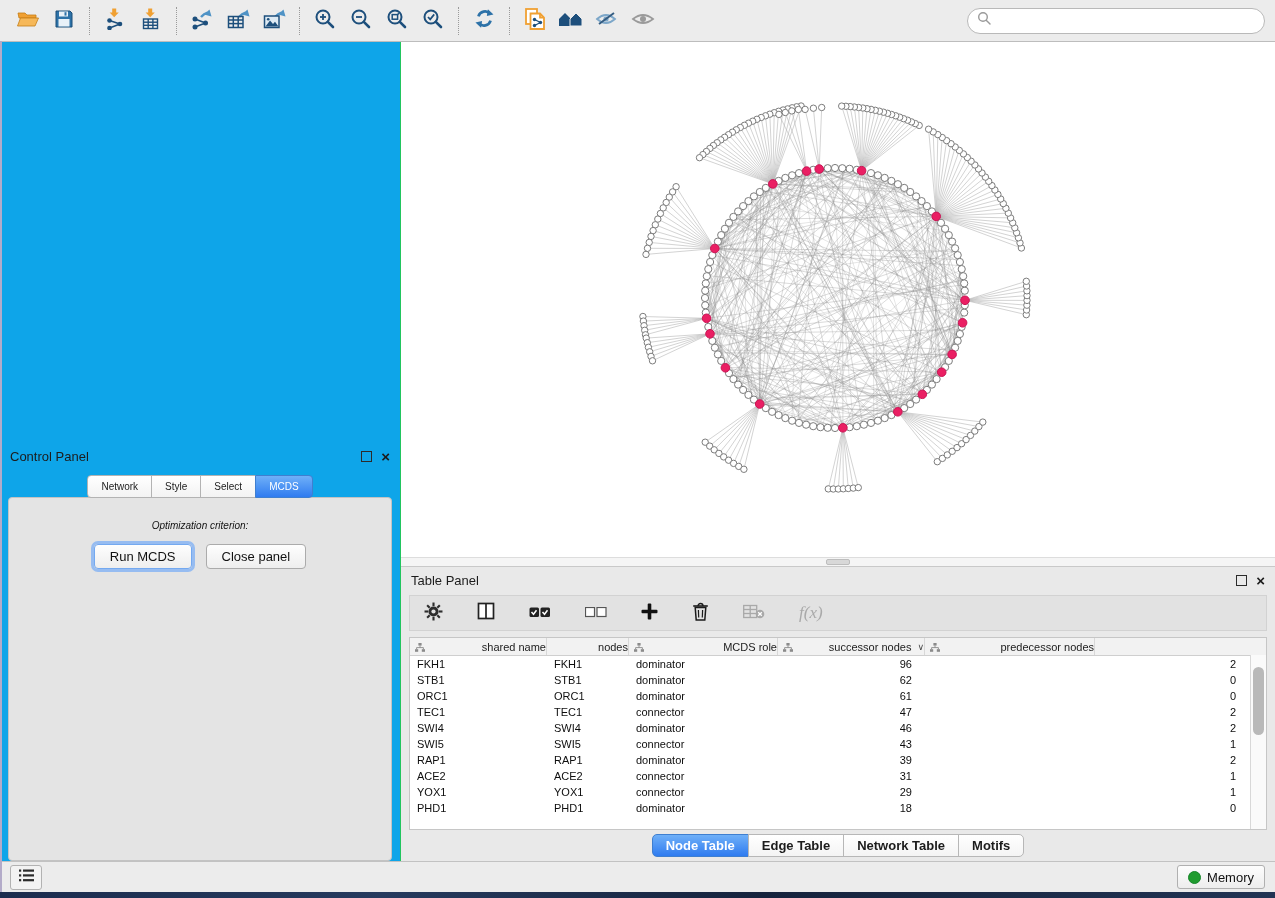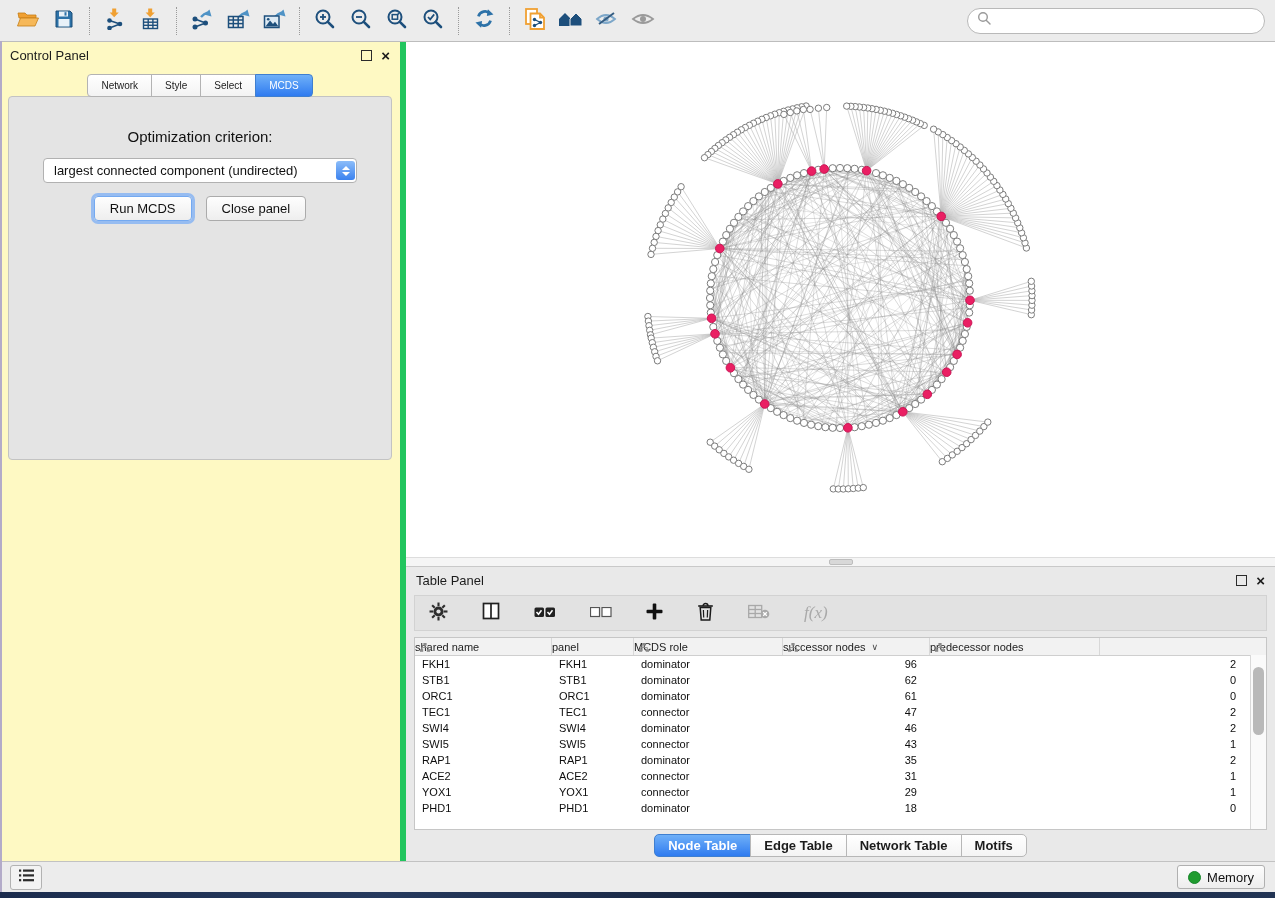--- a/index.html
+++ b/index.html
@@ -16,34 +16,34 @@
   .toolbar{height:41px;display:flex;align-items:center;padding:0 10px;border-bottom:1px solid #bdbdbd;background:#ececec;flex:none;}
   .tbtn{width:36px;height:30px;display:flex;align-items:center;justify-content:center;border-radius:4px;}
   .tsep{width:0;height:28px;border-left:1px dotted #9a9a9a;margin:0 7px;}
   .search-box{margin-left:auto;width:278px;height:24px;background:#fff;border:1px solid #b9b9b9;border-radius:13px;display:flex;align-items:center;padding:0 9px;}
   .search-box input{border:none;outline:none;flex:1;font-size:13px;font-family:"Liberation Sans",sans-serif;background:transparent;}
 
   
   .main{flex:1;display:flex;min-height:0;}
 
   
-  .control-panel{width:400px;flex:none;background:#fef9c3;border-right:6px solid #22c55e;display:flex;flex-direction:column;}
+  .control-panel{width:400px;flex:none;background:#0ea5e9;border-right:1px solid #22c55e;display:flex;flex-direction:column;justify-content:flex-end;}
   .panel-header{height:26px;display:flex;align-items:center;padding:0 10px;flex:none;}
   .panel-title{font-size:13px;color:#1c1c1c;}
   .panel-header-icons{margin-left:auto;display:flex;align-items:center;gap:9px;}
   .float-icon{width:9px;height:9px;border:1.6px solid #2b2b2b;}
   .close-icon{font-size:15px;font-weight:bold;color:#1b1b1b;line-height:9px;cursor:default;}
   .cp-tabs{display:flex;justify-content:center;margin-top:6px;position:relative;z-index:2;flex:none;}
   .tab{height:21px;padding:0 13px;display:flex;align-items:center;font-size:10px;color:#1c1c1c;
        background:linear-gradient(#ffffff,#f3f3f3);border:1px solid #b3b3b3;margin-left:-1px;}
   .tab:first-child{border-radius:4px 0 0 4px;margin-left:0;}
   .tab:last-child{border-radius:0 4px 4px 0;}
   .tab.selected{background:linear-gradient(#6fb0f8,#2f7bf0);color:#fff;border-color:#3f7fd0;}
   .cp-inner{margin:0 8px;margin-top:-1px;height:362px;background:#e4e4e4;border:1px solid #c3c3c3;border-radius:4px;flex:none;}
-  .opt-label{text-align:center;font-size:15px;color:#111;margin-top:31px;}
+  .opt-label{text-align:center;font-size:10px;color:#111;margin-top:22px;font-style:italic;}
   .dropdown{margin:13px auto 0 auto;width:312px;height:23px;background:#fff;border:1px solid #b1b1b1;border-radius:4px;display:flex;align-items:center;}
   .dd-text{flex:1;padding-left:10px;font-size:13px;color:#111;white-space:nowrap;overflow:hidden;}
   .dd-stepper{width:19px;height:19px;margin:1px;border-radius:3px;background:linear-gradient(#8cbdf9,#3b82ef);display:flex;flex-direction:column;align-items:center;justify-content:center;gap:2px;flex:none;}
   .arr-up{width:0;height:0;border-left:4px solid transparent;border-right:4px solid transparent;border-bottom:4px solid #fff;}
   .arr-dn{width:0;height:0;border-left:4px solid transparent;border-right:4px solid transparent;border-top:4px solid #fff;}
   .btn-row{display:flex;justify-content:center;gap:14px;margin-top:13px;}
   .btn{height:23px;padding:0 15px;display:flex;align-items:center;font-size:13px;color:#111;
        background:linear-gradient(#fefefe,#eeeeee);border:1px solid #ababab;border-radius:4px;}
   .btn.focus-ring{box-shadow:0 0 0 3px rgba(108,166,248,0.65);border-color:#74a9f0;}
   .mcds-fieldset{margin:6px 10px 0 10px;height:356px;border:1px solid #a8a8a8;background:#fff;padding:2px;position:relative;flex:none;}
@@ -65,21 +65,21 @@
   .net-canvas svg{position:absolute;left:0;top:0;}
   .h-splitter{height:8px;flex:none;background:#f5f5f5;border-top:1px solid #ddd;border-bottom:1px solid #c9c9c9;display:flex;align-items:center;justify-content:center;}
   .h-grip{width:22px;height:4px;background:#d8d8d8;border:1px solid #bdbdbd;border-radius:2px;}
 
   
   .table-panel{flex:1;background:#e9e9e9;display:flex;flex-direction:column;min-height:0;}
   .tp-toolbar{margin:2px 8px 0 8px;height:34px;background:#e2e2e2;border:1px solid #d2d2d2;display:flex;align-items:center;gap:34px;padding-left:14px;flex:none;}
   .fx{font-family:"Liberation Serif",serif;font-style:italic;font-size:17px;color:#a9a9a9;}
   .tbl-wrap{margin:6px 8px 0 8px;flex:1;background:#fff;border:1px solid #c6c6c6;position:relative;overflow:hidden;display:flex;flex-direction:column;min-height:0;}
   .thead{display:flex;height:17px;flex:none;background:#f2f2f2;border-bottom:1px solid #cfcfcf;}
-  .th{position:relative;display:flex;align-items:center;justify-content:flex-start;font-size:11px;color:#222;border-right:1px solid #d8d8d8;box-sizing:border-box;}
+  .th{position:relative;display:flex;align-items:center;justify-content:flex-end;font-size:11px;color:#222;border-right:1px solid #d8d8d8;box-sizing:border-box;}
   .th .tree-ic{position:absolute;left:5px;top:4px;}
   .th-fill{flex:1;border-right:none;}
   .c0{width:137px;}.c1{width:82px;}.c2{width:149px;}.c3{width:147px;}.c4{width:170px;}
   .sort-ic{margin-left:6px;font-size:9px;color:#444;}
   .tbody{flex:1;overflow:hidden;}
   .trow{display:flex;height:16px;align-items:center;font-size:11px;color:#0e0e0e;}
   .cell{box-sizing:border-box;padding-left:7px;white-space:nowrap;overflow:hidden;}
   .cell.num{text-align:right;padding-left:0;padding-right:13px;}
   .cell.last{flex:1;padding-right:30px;}
   .vscroll{position:absolute;right:0;top:17px;bottom:0;width:15px;background:#fafafa;border-left:1px solid #d8d8d8;}
@@ -283,27 +283,20 @@
         </span>
       </div>
       <div class="cp-tabs">
         <div class="tab">Network</div>
         <div class="tab">Style</div>
         <div class="tab">Select</div>
         <div class="tab selected">MCDS</div>
       </div>
       <div class="cp-inner">
         <div class="opt-label">Optimization criterion:</div>
-        <div class="dropdown">
-          <span class="dd-text">largest connected component (undirected)</span>
-          <span class="dd-stepper">
-              <span class="arr-up"></span>
-              <span class="arr-dn"></span>
-            </span>
-        </div>
         <div class="btn-row">
           <div class="btn focus-ring">Run MCDS</div>
           <div class="btn">Close panel</div>
         </div>
       </div>
     </div>
 
     <div class="right-col">
 
       <div class="net-window">
@@ -1112,21 +1105,21 @@
                     <g fill="#8a8a8a">
                       <rect x="3.4" y="0" width="3.2" height="2.6"></rect>
                       <rect x="0" y="6.2" width="3.2" height="2.6"></rect>
                       <rect x="6.8" y="6.2" width="3.2" height="2.6"></rect>
                     </g>
                     <path d="M5 2.6 v2 M1.6 6.2 v-1.6 h6.8 v1.6" fill="none" stroke="#8a8a8a" stroke-width="0.9"></path>
                   </svg></span>
               <span>shared name</span>
             </div>
             <div class="th c1">
-              <span>panel</span>
+              <span>nodes</span>
             </div>
             <div class="th c2">
               <span class="tree-ic"><svg width="10" height="9" viewBox="0 0 10 9">
                     <g fill="#8a8a8a">
                       <rect x="3.4" y="0" width="3.2" height="2.6"></rect>
                       <rect x="0" y="6.2" width="3.2" height="2.6"></rect>
                       <rect x="6.8" y="6.2" width="3.2" height="2.6"></rect>
                     </g>
                     <path d="M5 2.6 v2 M1.6 6.2 v-1.6 h6.8 v1.6" fill="none" stroke="#8a8a8a" stroke-width="0.9"></path>
                   </svg></span>
@@ -1197,21 +1190,21 @@
                 <div class="cell c0">SWI5</div>
                 <div class="cell c1">SWI5</div>
                 <div class="cell c2">connector</div>
                 <div class="cell c3 num">43</div>
                 <div class="cell num last">1</div>
               </div>
               <div class="trow">
                 <div class="cell c0">RAP1</div>
                 <div class="cell c1">RAP1</div>
                 <div class="cell c2">dominator</div>
-                <div class="cell c3 num">35</div>
+                <div class="cell c3 num">39</div>
                 <div class="cell num last">2</div>
               </div>
               <div class="trow">
                 <div class="cell c0">ACE2</div>
                 <div class="cell c1">ACE2</div>
                 <div class="cell c2">connector</div>
                 <div class="cell c3 num">31</div>
                 <div class="cell num last">1</div>
               </div>
               <div class="trow">

